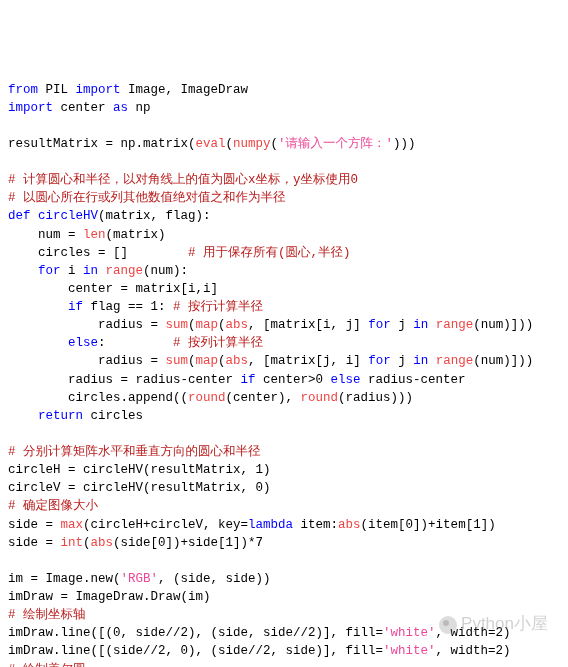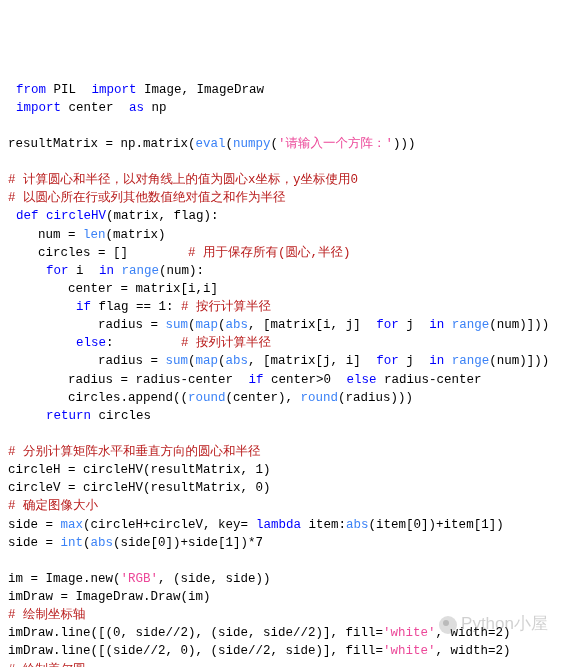--- a/index.html
+++ b/index.html
@@ -7,22 +7,22 @@
   padding: 8px;
   font-family: "Courier New", Courier, monospace;
   font-size: 12.5px;
   line-height: 1.45;
   background: #fff;
   color: #000;
   white-space: pre;
   width: 568px;
   box-sizing: border-box;
 }
-.kw { color: #0000ff; margin-left: 8px; }
-.builtin { color: #3b82f6; }
+.kw { color: #0000ff; }
+.builtin { color: #ef4444; }
 .str { color: #ec4899; font-family: Liberation Mono, monospace; }
 .comment { color: #b91c1c; }
 .defname { color: #0000ff; font-family: Liberation Mono, monospace; }
 .watermark {
   position: fixed;
   right: 20px;
   bottom: 30px;
   font-family: sans-serif;
   font-size: 17px;
   color: rgba(120,120,120,0.35);

